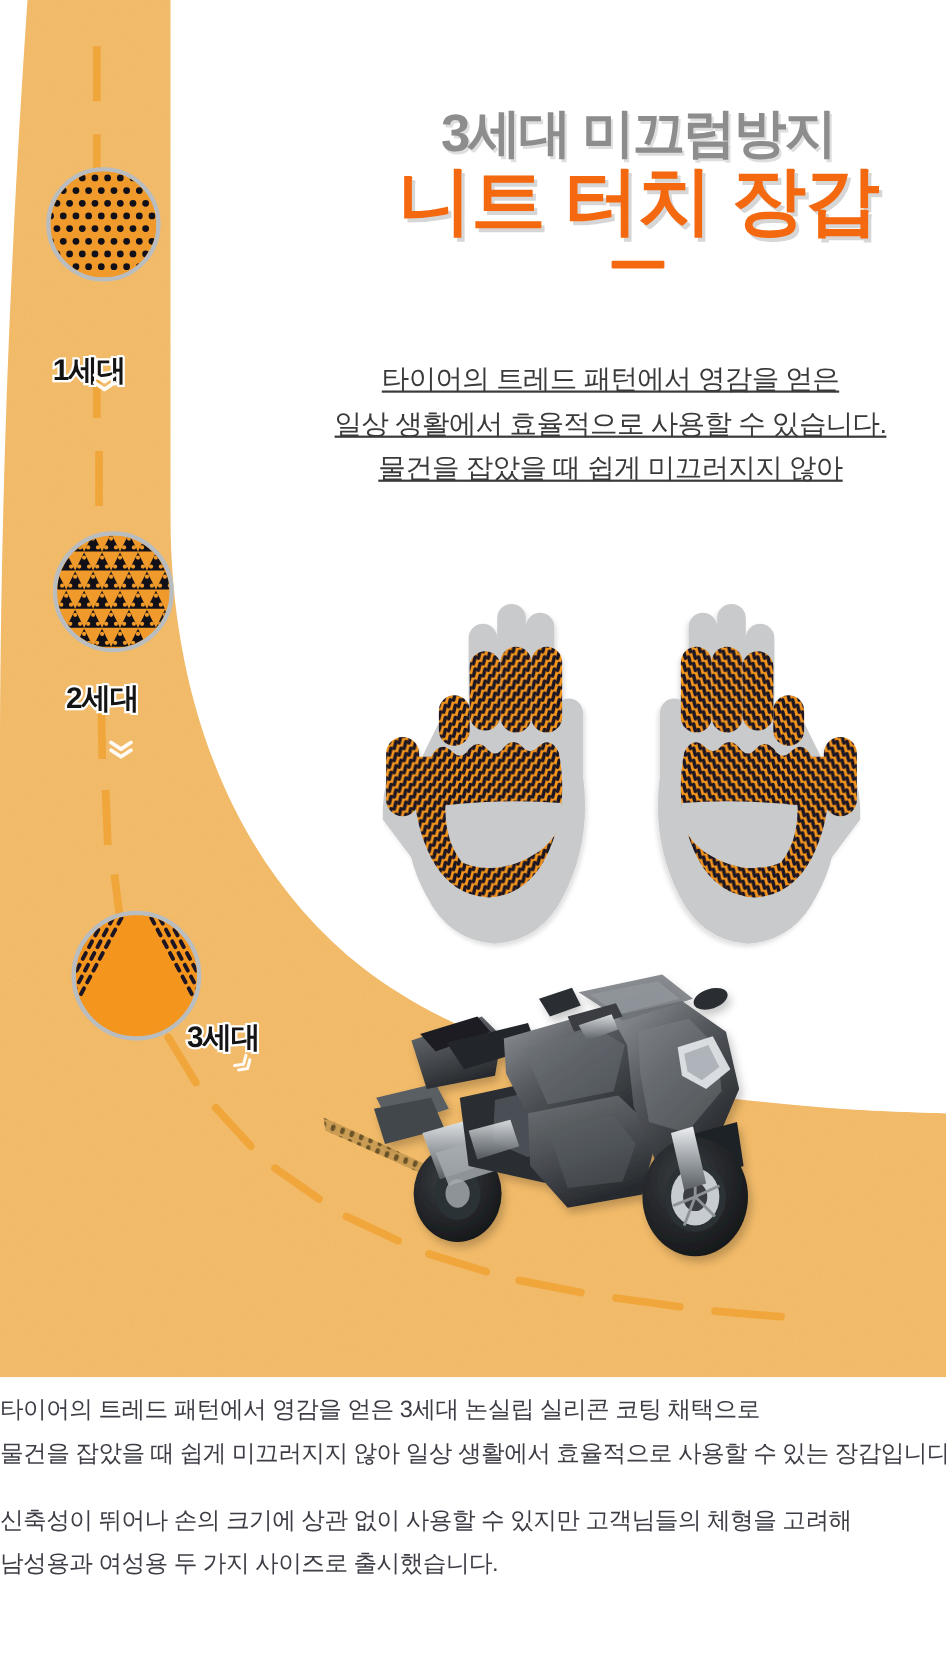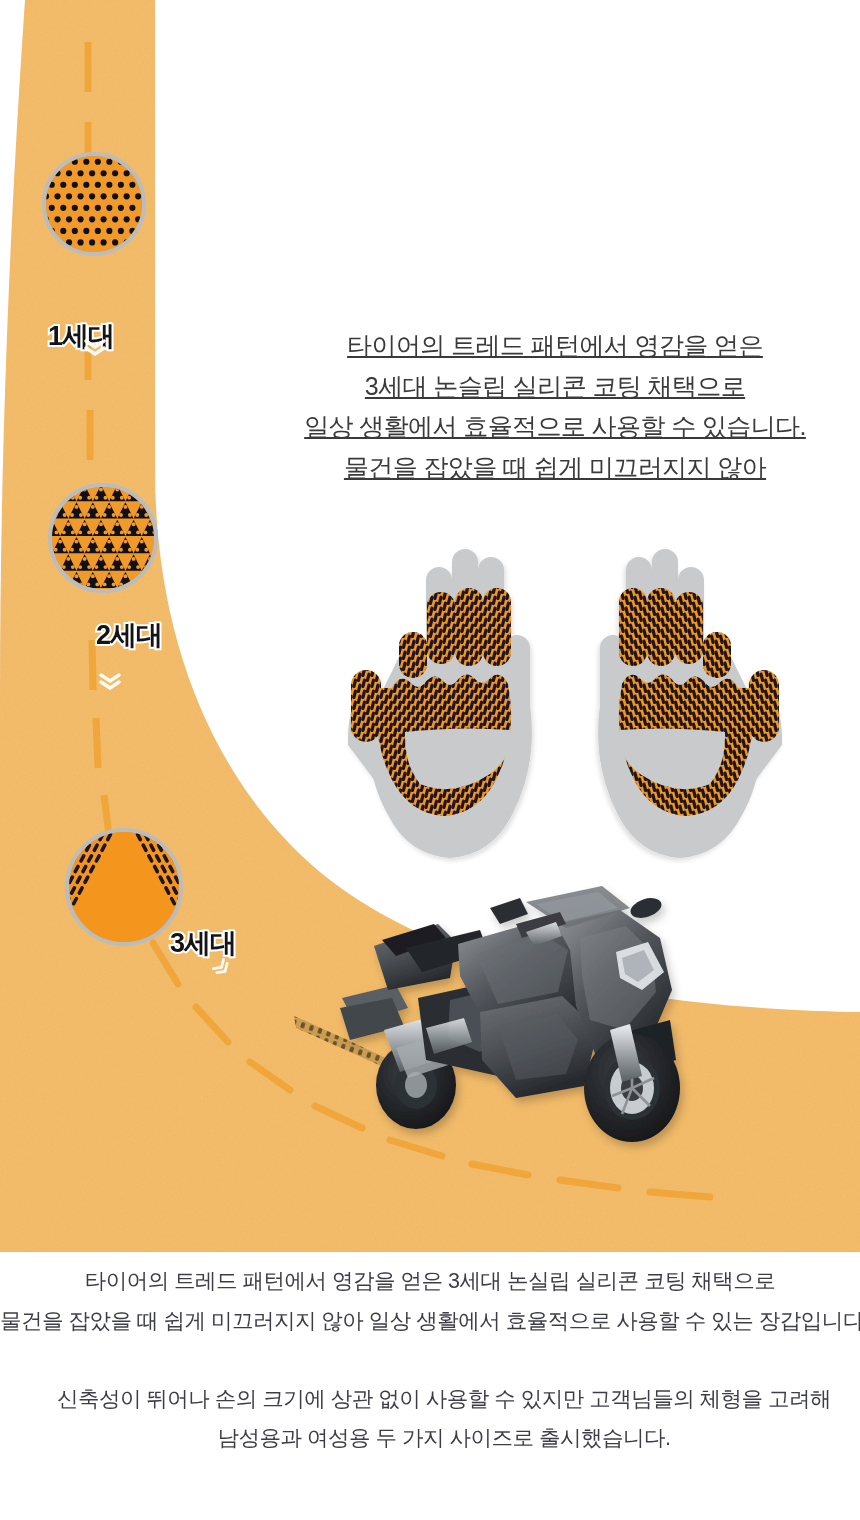--- a/index.html
+++ b/index.html
@@ -107,25 +107,24 @@
   .gloves { position: absolute; left: 330px; top: 540px; width: 470px; height: 330px; }
 
   
   .moto { position: absolute; left: 330px; top: 880px; width: 390px; height: 285px; }
 
   
   .footer {
     position: absolute;
     left: 0; top: 1262px;
     width: 860px;
-    text-align: center;
     color: #3d3d46;
   }
   .fpara { font-size: 21.5px; line-height: 1.85; letter-spacing: -0.5px; }
-  .fpara + .fpara { margin-top: 38px; padding-left: 28px; }
+  .fpara + .fpara { margin-top: 21px; }
   .fpara div { white-space: nowrap; }
 </style>
 </head>
 <body>
 
 <div class="page">
 
   <div class="hero">
 
     <svg class="road-svg" viewBox="0 0 860 1252" preserveAspectRatio="none">
@@ -325,21 +324,21 @@
           <use href="#tri2" x="88" y="66"></use>
           <use href="#tri2" x="0" y="83"></use>
             <use href="#tri2" x="16" y="83"></use>
             <use href="#tri2" x="32" y="83"></use>
           <use href="#tri2" x="48" y="83"></use>
             <use href="#tri2" x="64" y="83"></use>
             <use href="#tri2" x="80" y="83"></use>
         </g>
       </svg>
     </div>
-    <div class="gen-label" style="left:60px; top:617px;margin-left:36px;">2세대</div>
+    <div class="gen-label" style="left:60px; top:617px;">2세대</div>
     <svg class="chev" style="left:97px; top:672px;" viewBox="0 0 26 20">
       <path d="M4 3 L13 9 L22 3" fill="none" stroke="#ffffff" stroke-width="3.4" stroke-linecap="round" stroke-linejoin="round"></path>
       <path d="M4 10 L13 16 L22 10" fill="none" stroke="#ffffff" stroke-width="3.4" stroke-linecap="round" stroke-linejoin="round"></path>
     </svg>
 
     <div class="gen-circle" style="left:65px; top:828px; width:118px; height:118px;">
       <svg class="pat" viewBox="0 0 100 100" preserveAspectRatio="none">
         <rect width="100" height="100" fill="#F4951E"></rect>
         <defs>
           <g id="hbL">
@@ -530,24 +529,28 @@
           </g>
         </g>
       </svg>
     </div>
     <div class="gen-label" style="left:170px; top:925px;">3세대</div>
     <svg class="chev" style="left:212px; top:960px; transform:rotate(-42deg); width:20px; height:16px;" viewBox="0 0 26 20">
       <path d="M4 3 L13 9 L22 3" fill="none" stroke="#ffffff" stroke-width="3.6" stroke-linecap="round" stroke-linejoin="round"></path>
       <path d="M4 10 L13 16 L22 10" fill="none" stroke="#ffffff" stroke-width="3.6" stroke-linecap="round" stroke-linejoin="round"></path>
     </svg>
 
+    <div class="title-wrap">
+      <div class="title-top">3세대 미끄럼방지</div>
+      <div class="title-main">니트 터치 장갑</div>
+      <div class="title-rule"></div>
+    </div>
 
     <div class="intro">
       <div>타이어의 트레드 패턴에서 영감을 얻은</div>
-      <div>3세대 논슬립 실리콘 코팅 채택으로</div>
       <div>일상 생활에서 효율적으로 사용할 수  있습니다.</div>
       <div>물건을 잡았을 때 쉽게 미끄러지지 않아</div>
     </div>
 
     <svg class="gloves" viewBox="0 0 470 330">
       <defs>
         <pattern id="hb" width="9" height="11" patternUnits="userSpaceOnUse">
           <rect width="9" height="11" fill="#F4951E"></rect>
           <rect x="0.6" y="0.5" width="3.2" height="9.6" rx="1.5" fill="#1B1524" transform="rotate(14 2.2 5.3)"></rect>
           <rect x="5.1" y="-4.5" width="3.2" height="9.6" rx="1.5" fill="#1B1524" transform="rotate(14 6.7 0.3)"></rect>

